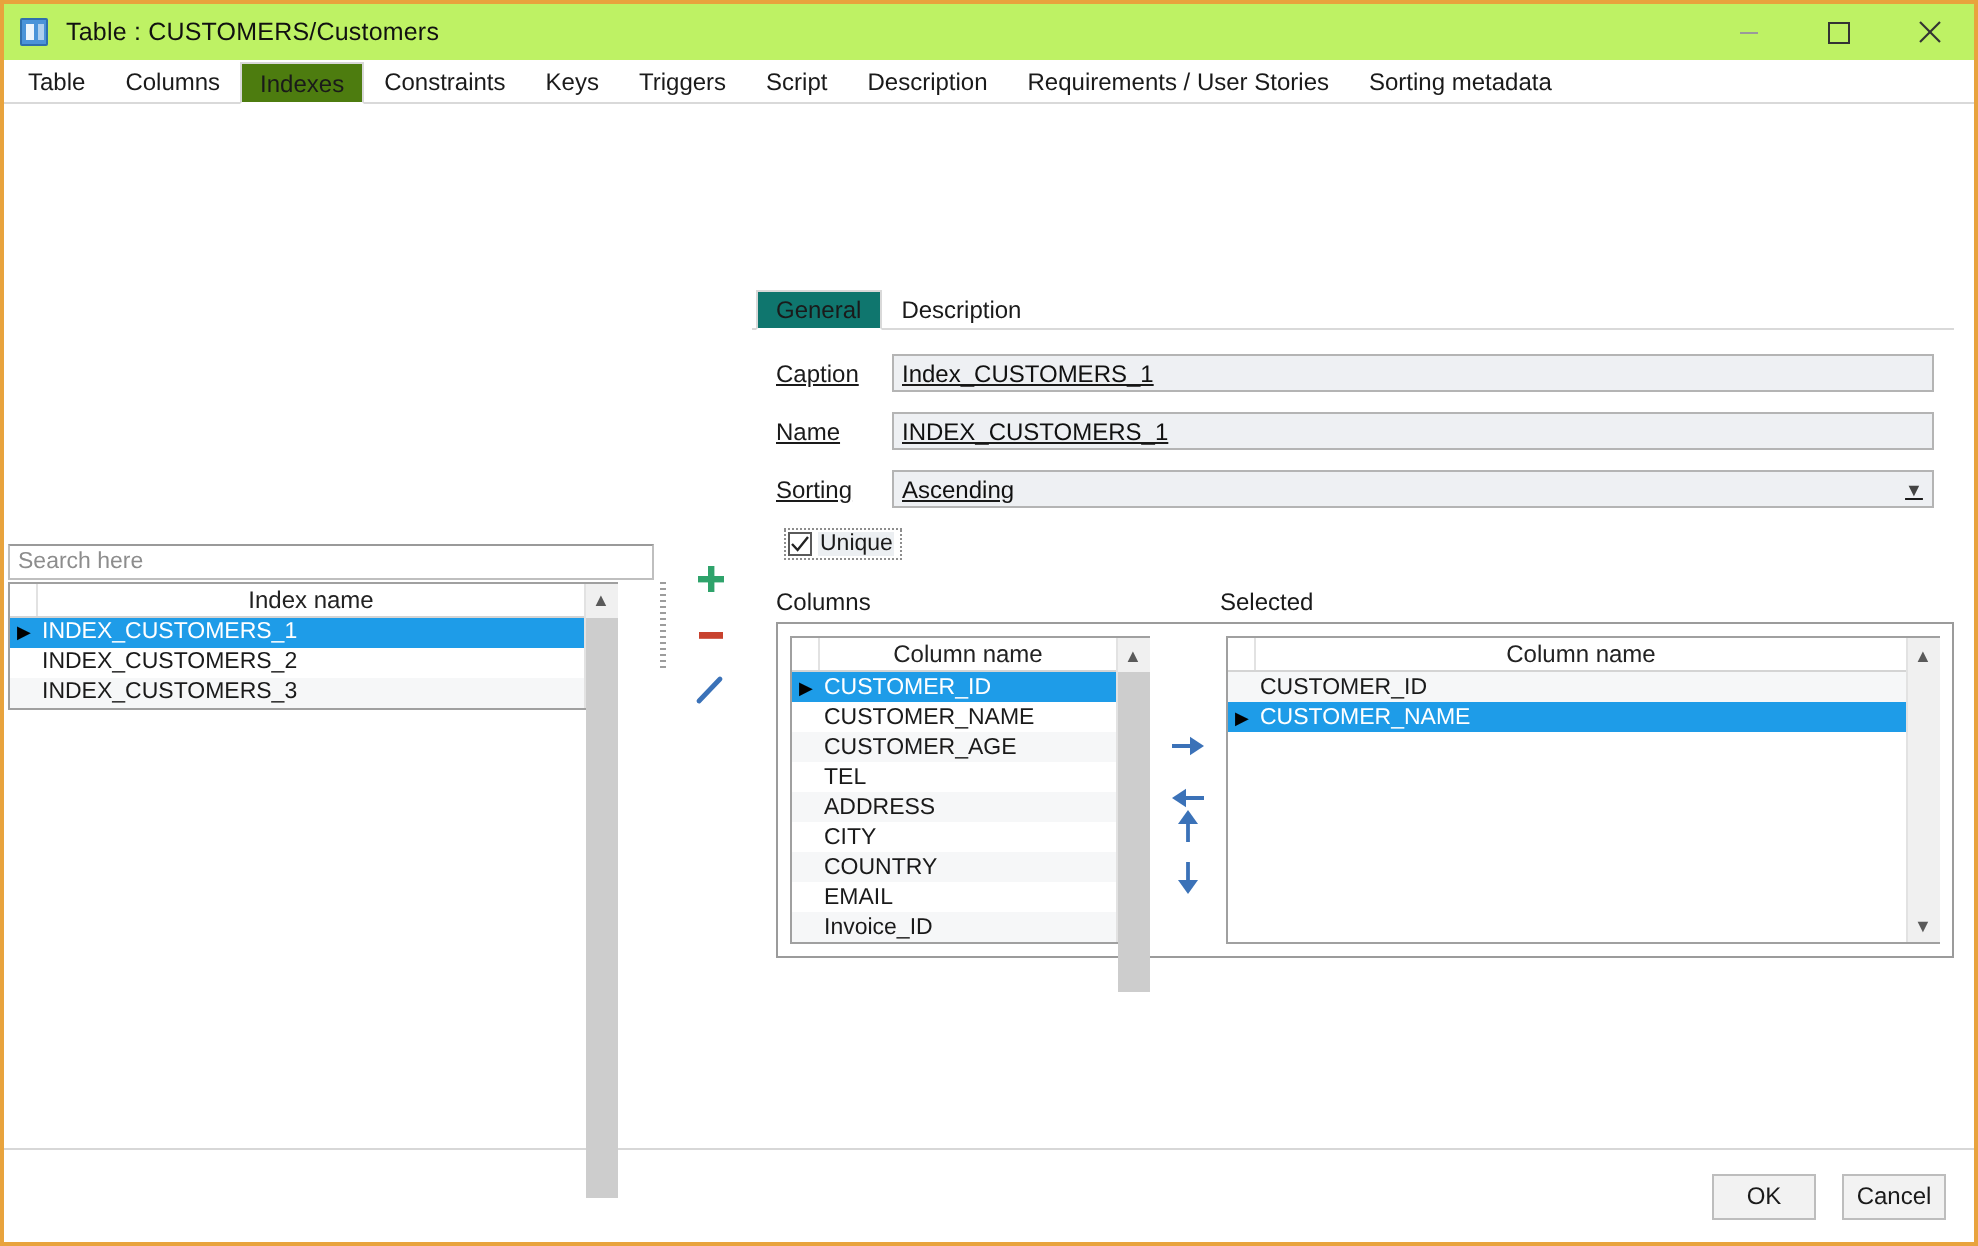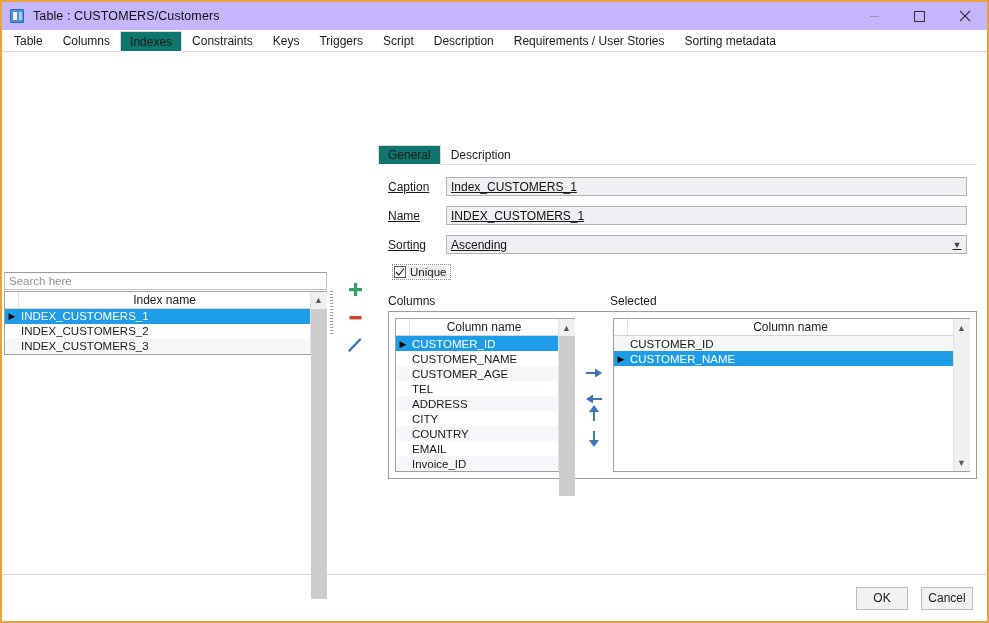--- a/index.html
+++ b/index.html
@@ -20,21 +20,21 @@
     border: 2px solid #e8a33d;
     background: #ffffff;
     display: flex;
     flex-direction: column;
   }
 
   
   .titlebar {
     height: 28px;
     min-height: 28px;
-    background: #c4b5fd;
+    background: #bef264;
     display: flex;
     align-items: center;
     padding-left: 7px;
     position: relative;
     text-align: center;
   }
   .title-icon {
     width: 16px; height: 16px;
     margin-right: 8px;
     position: relative;
@@ -98,21 +98,21 @@
     align-items: center;
     font-size: 12px;
     color: #1a1a1a;
     border: 1px solid transparent;
     border-bottom: none;
     background: transparent;
     cursor: default;
     white-space: nowrap;
   }
   .tab.active {
-    background: #0f766e;
+    background: #4d7c0f;
     border: 1px solid #d9d9d9;
     border-bottom: 1px solid #ffffff;
     margin-bottom: -1px;
     position: relative;
     z-index: 2;
   }
 
   
   .body {
     flex: 1;
@@ -142,21 +142,21 @@
     padding: 0 4px;
     font-size: 11.5px;
     color: #8d8d8d;
   }
   .grid-wrap {
     flex: 1;
     border: 1px solid #a0a0a0;
     background: #f9a8d4;
     display: flex;
     min-height: 0;
-    margin-right: 2px;
+    margin-right: 20px;
     margin-bottom: 2px;
   }
   .grid-main {
     flex: 1;
     display: flex;
     flex-direction: column;
     min-width: 0;
   }
   .grid-header {
     height: 17px;

